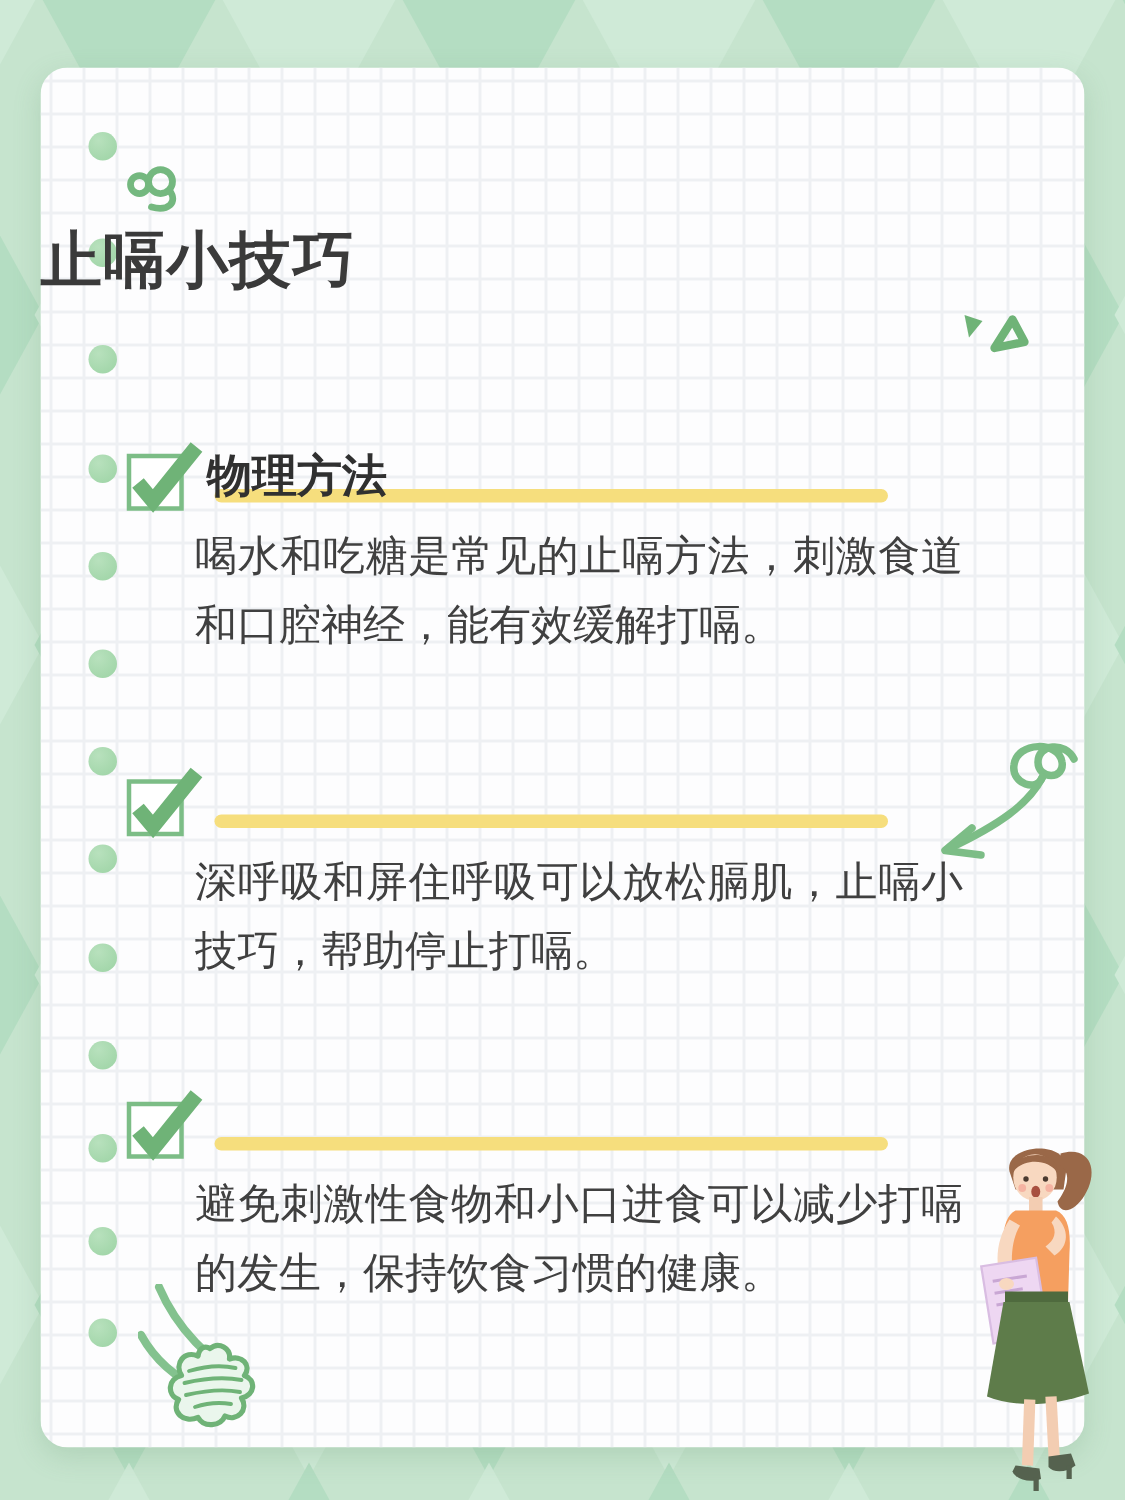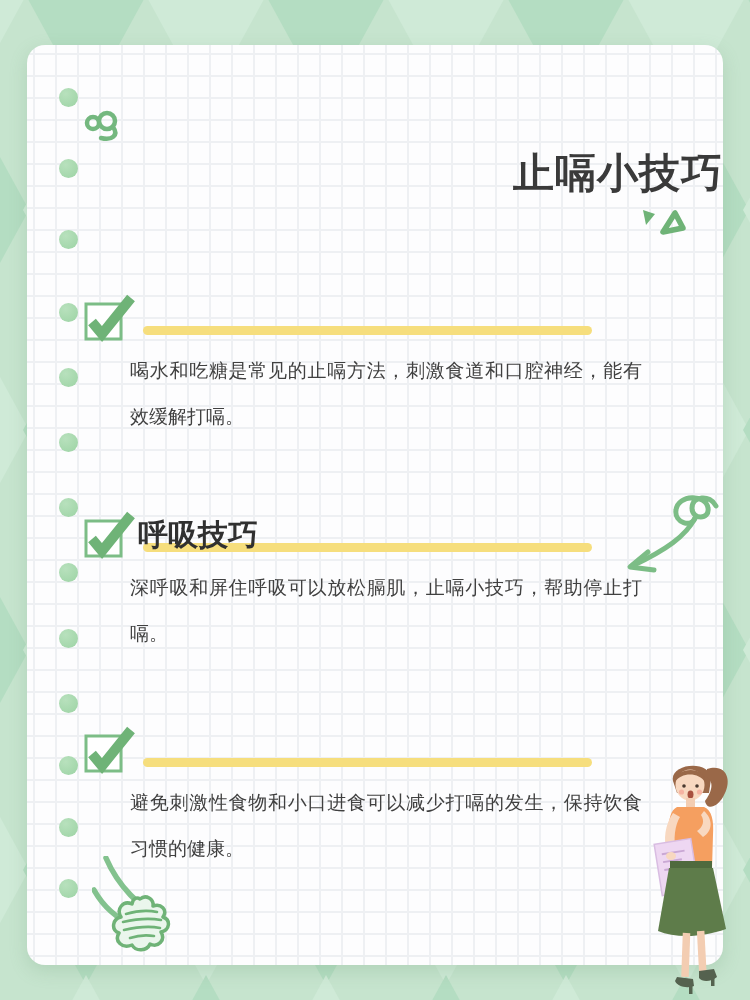--- a/index.html
+++ b/index.html
@@ -16,38 +16,38 @@
       linear-gradient(#eef0f3 2px, transparent 2px),
       linear-gradient(90deg,#eef0f3 2px, transparent 2px);
     background-size:22px 22px;background-position:6px 8px;
     box-shadow:0 6px 18px rgba(100,150,110,.22);
   }
   .dot{
     position:absolute;width:19px;height:19px;border-radius:50%;
     background:radial-gradient(circle at 35% 30%,#b8e1bd,#9cd3a4);
   }
   .title{
-    position:absolute;left:27px;top:146px;width:696px;text-align:right;
+    position:absolute;left:27px;top:146px;width:696px;text-align:left;
     font-size:41px;font-weight:900;color:#3a3a3a;letter-spacing:1px;
   }
   .section{position:absolute;left:84px;width:560px;}
   .sec-1{top:296px;} .sec-2{top:513px;} .sec-3{top:728px;}
   .sec-header{position:relative;height:46px;}
   .underline{
     position:absolute;left:59px;top:30px;width:449px;height:9px;
     background:#f6de7d;border-radius:5px;z-index:0;
   }
   .check-icon{position:absolute;left:0;top:-4px;z-index:1;}
   .sec-heading{
     position:absolute;left:54px;top:0;z-index:1;
     font-size:30px;font-weight:900;color:#303030;line-height:44px;
   }
   .sec-body{
     position:absolute;left:46px;top:52px;width:512px;
-    font-size:19px;line-height:46px;color:#404040;font-weight:400;
+    font-size:28px;line-height:46px;color:#404040;font-weight:400;
     text-align:justify;
   }
   .doodle{position:absolute;}
   .bow{left:84px;top:108px;}
   .tris{left:638px;top:204px;}
   .spiral{left:616px;top:492px;}
   .swoosh{left:92px;top:856px;}
   .flower{left:110px;top:894px;}
   .person{position:absolute;left:653px;top:755px;}
 </style>
@@ -149,32 +149,32 @@
   </g>
 </svg>
 
 <div class="section sec-1">
   <div class="sec-header">
     <div class="underline"></div>
     <svg class="check-icon" width="52" height="50" viewBox="0 0 52 50">
       <rect x="2" y="12" width="35" height="35" fill="#ffffff" stroke="#7cbd86" stroke-width="3"></rect>
       <polyline points="8,30 18,42 47,6" fill="none" stroke="#6fb377" stroke-width="10"></polyline>
     </svg>
+    <div class="sec-heading">物理方法</div>
   </div>
   <div class="sec-body">喝水和吃糖是常见的止嗝方法，刺激食道和口腔神经，能有效缓解打嗝。</div>
 </div>
 
 <div class="section sec-2">
   <div class="sec-header">
     <div class="underline"></div>
     <svg class="check-icon" width="52" height="50" viewBox="0 0 52 50">
       <rect x="2" y="12" width="35" height="35" fill="#ffffff" stroke="#7cbd86" stroke-width="3"></rect>
       <polyline points="8,30 18,42 47,6" fill="none" stroke="#6fb377" stroke-width="10"></polyline>
     </svg>
-    <div class="sec-heading">呼吸技巧</div>
   </div>
   <div class="sec-body">深呼吸和屏住呼吸可以放松膈肌，止嗝小技巧，帮助停止打嗝。</div>
 </div>
 
 <div class="section sec-3">
   <div class="sec-header">
     <div class="underline"></div>
     <svg class="check-icon" width="52" height="50" viewBox="0 0 52 50">
       <rect x="2" y="12" width="35" height="35" fill="#ffffff" stroke="#7cbd86" stroke-width="3"></rect>
       <polyline points="8,30 18,42 47,6" fill="none" stroke="#6fb377" stroke-width="10"></polyline>

